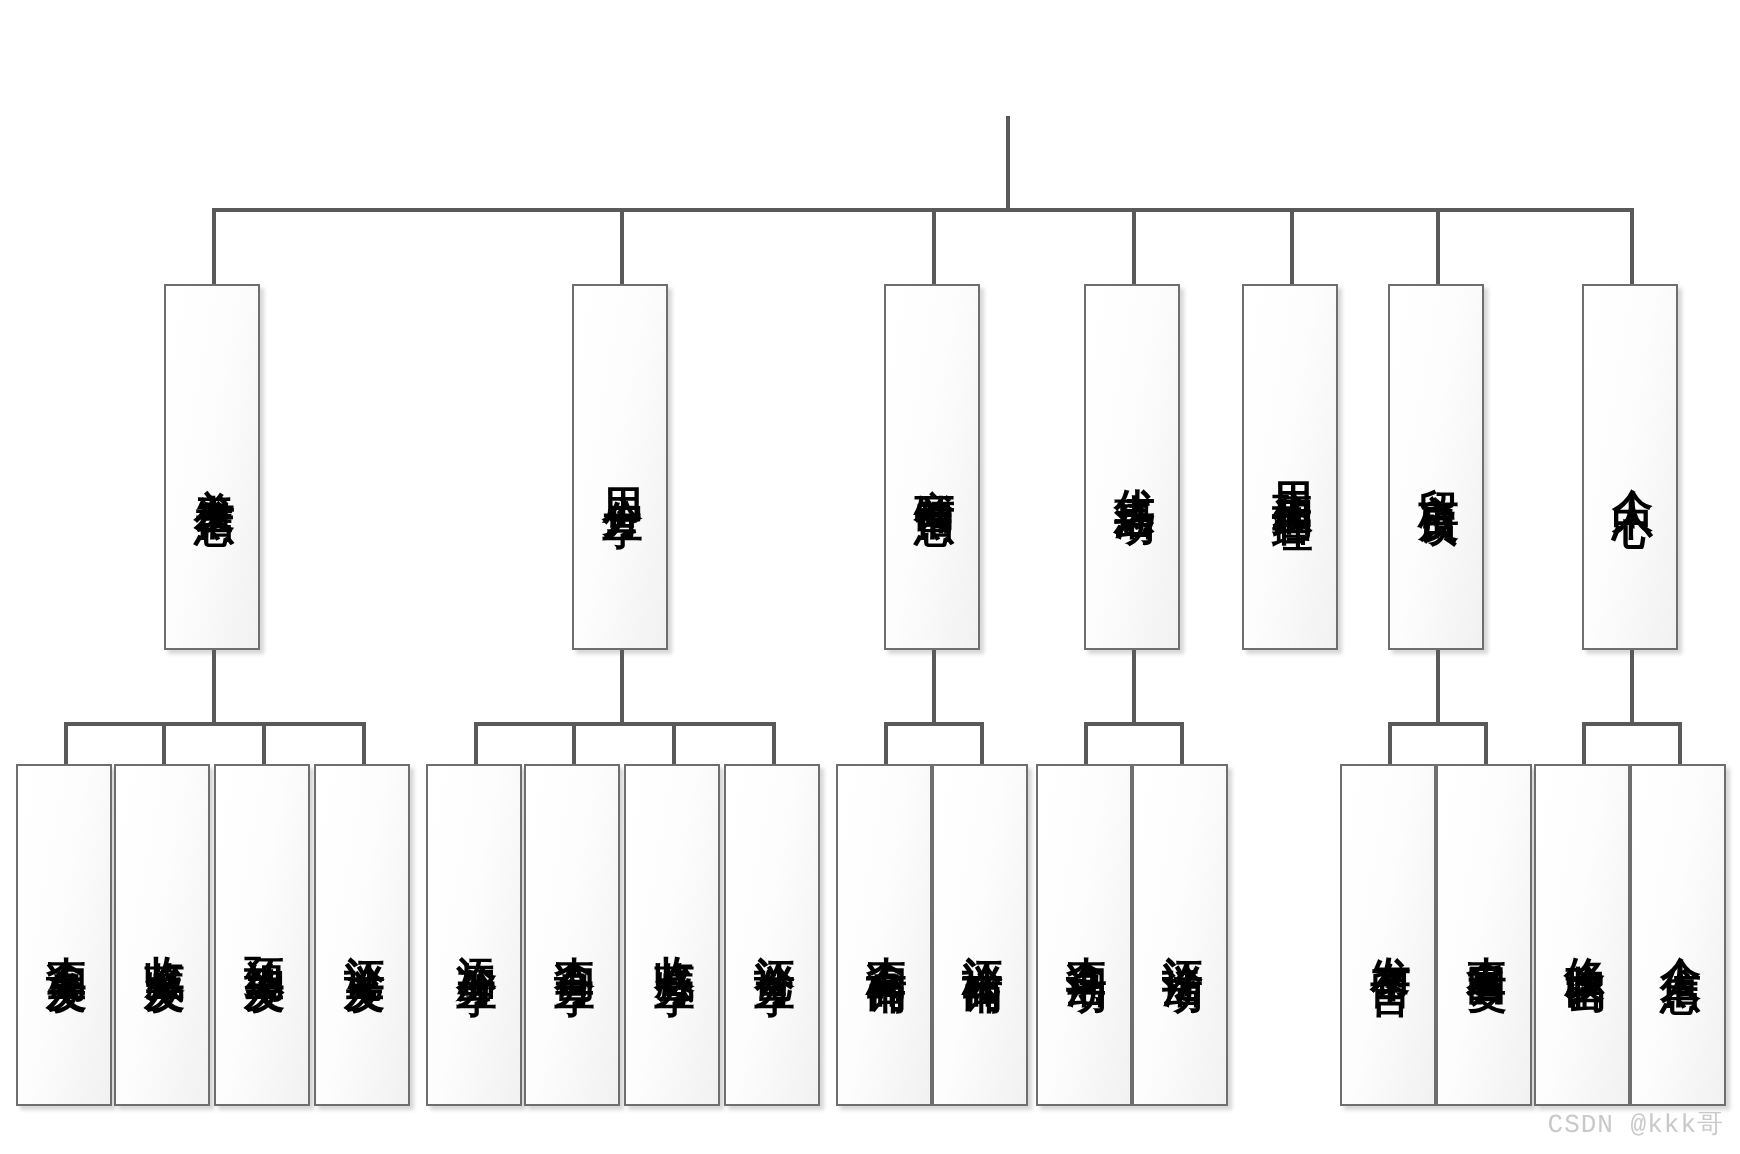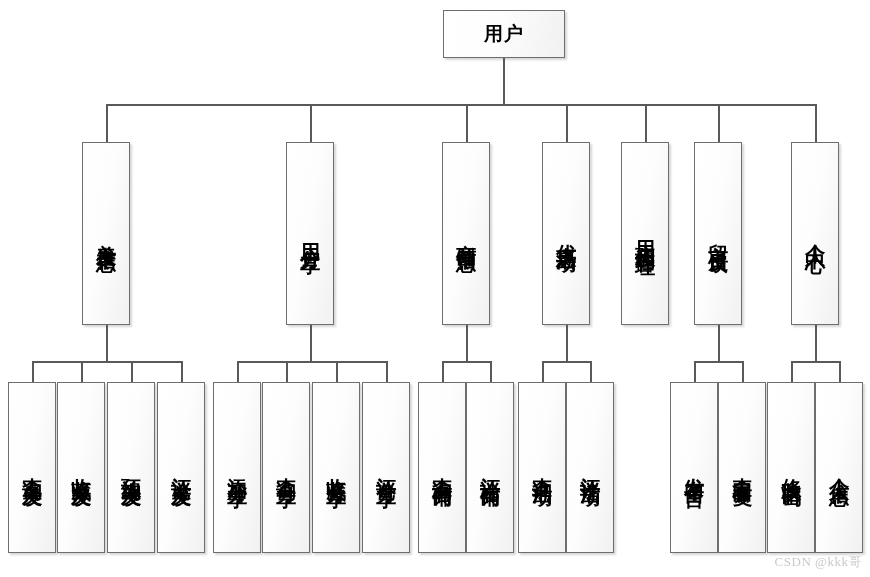--- a/index.html
+++ b/index.html
@@ -60,32 +60,29 @@
   .ln.v{ width:2px; }
   .ln.h{ height:2px; }
 
   
   #watermark{
     position:absolute;
     right:8px;bottom:6px;
     font-size:13px;
     color:#c9c9c9;
     letter-spacing:0.5px;
-    font-family:Liberation Serif, serif;
+    font-family:Liberation Mono, monospace;
     user-select:none;
   }
 </style>
 </head>
 <body>
 
 <div id="diagram">
 
-  <div class="node root">
-    <span class="label">用户</span>
-  </div>
 
   <div class="ln v" style="left:503px;top:58px;height:47px;"></div>
 
   <div class="ln h" style="left:106px;top:104px;width:709px;"></div>
 
   <div class="ln v" style="left:106px;top:104px;height:38px;"></div>
   <div class="ln v" style="left:310px;top:104px;height:38px;"></div>
   <div class="ln v" style="left:466px;top:104px;height:38px;"></div>
   <div class="ln v" style="left:566px;top:104px;height:38px;"></div>
   <div class="ln v" style="left:645px;top:104px;height:38px;"></div>

